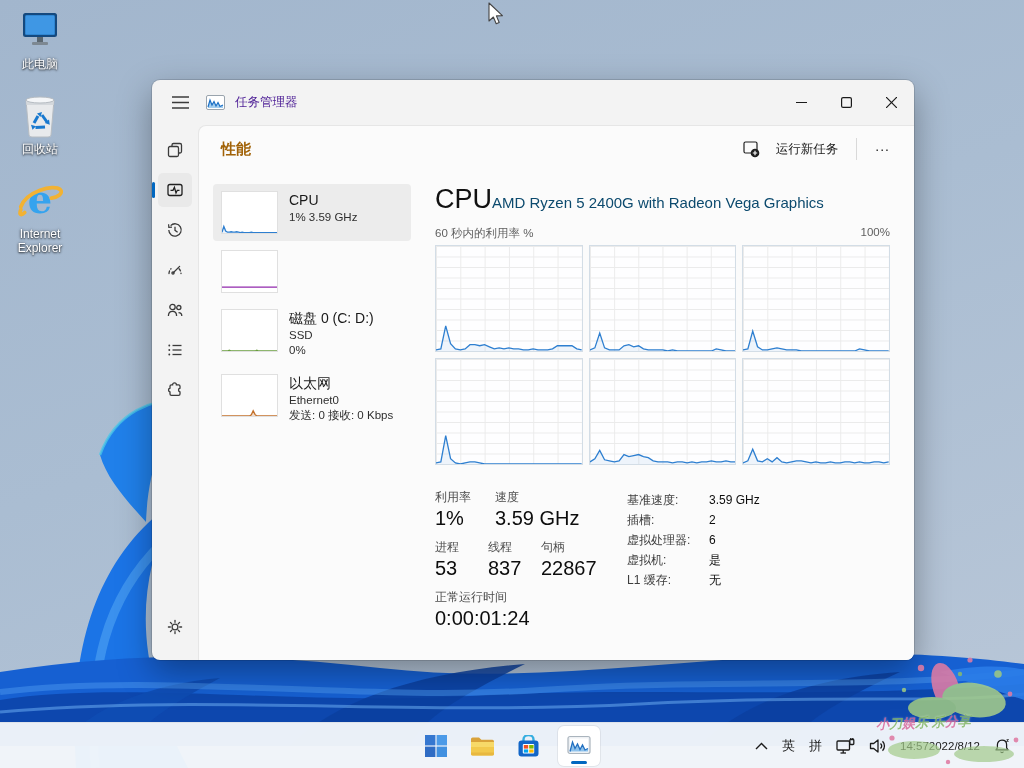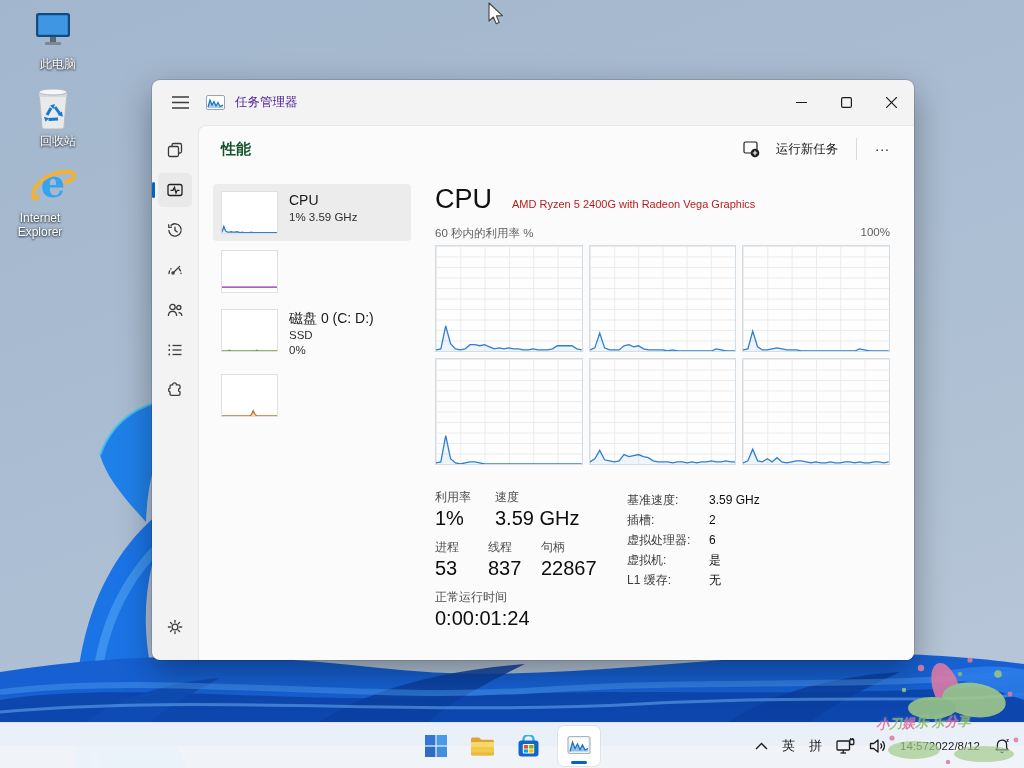--- a/index.html
+++ b/index.html
@@ -10,21 +10,21 @@
     background:linear-gradient(160deg,#a2b6cd 0%,#aabdd2 45%,#b9c7d8 100%);
     color:#1a1a1a;
   }
   svg { display:block; }
 
   
   .wallpaper { position:absolute; inset:0; z-index:0; }
 
   
   .desktop-icons { position:absolute; left:4px; top:8px; z-index:2; width:72px; }
-  .dicon { width:72px; display:flex; flex-direction:column; align-items:flex-end; margin-bottom:14px; cursor:default; }
+  .dicon { width:72px; display:flex; flex-direction:column; align-items:center; margin-bottom:22px; cursor:default; }
   .dicon .dart { width:46px; height:46px; display:flex; align-items:center; justify-content:center; }
   .dicon .dlabel {
     margin-top:3px; font-size:12px; line-height:14px; color:#fff; text-align:center;
     text-shadow:0 1px 2px rgba(0,0,0,.75), 0 0 3px rgba(0,0,0,.5);
   }
 
   
   .watermark { position:absolute; right:0; bottom:0; width:150px; height:118px; z-index:6; pointer-events:none; }
   .wm-text { position:absolute; left:2px; top:64px; font-size:13px; font-weight:bold; font-style:italic; white-space:nowrap; transform:rotate(-2deg); opacity:.85; }
 
@@ -44,41 +44,41 @@
   .sb-item { position:relative; width:34px; height:34px; margin-bottom:6px; display:flex; align-items:center; justify-content:center; border-radius:5px; }
   .sb-item.selected { background:#e9e9e9; }
   .sb-item.selected::before { content:""; position:absolute; left:-6px; top:9px; width:3px; height:16px; border-radius:2px; background:#0067c0; }
   .sb-settings { position:absolute; bottom:10px; left:6px; }
   .content {
     position:absolute; left:46px; top:45px; right:0; bottom:0;
     background:#fbfbfb; border-top-left-radius:8px;
     border-top:1px solid #e6e6e6; border-left:1px solid #e6e6e6;
   }
   .content-header { height:46px; display:flex; align-items:center; padding:0 14px 0 22px; }
-  .page-title { font-size:15px; font-weight:bold; color:#14532d; }
+  .page-title { font-size:15px; font-weight:bold; color:#a16207; }
   .hdr-spacer { flex:1; }
   .run-task-btn { display:flex; align-items:center; gap:16px; font-size:12.5px; color:#1b1b1b; padding:6px 10px; border-radius:4px; }
   .hdr-divider { width:1px; height:22px; background:#d9d9d9; margin:0 8px; }
   .more-btn { font-size:14px; letter-spacing:1px; padding:2px 10px 8px; color:#1b1b1b; border-radius:4px; }
   .content-body { display:flex; padding:12px 24px 0 14px; gap:24px; }
 
   
   .perf-list { width:198px; flex:none; }
   .pl-item { display:flex; gap:11px; padding:7px 8px; border-radius:4px; margin-bottom:2px; }
   .pl-item.selected { background:#ececec; }
   .pl-chart { width:57px; height:43px; flex:none; background:#fff; border:1px solid #e0e0e0; position:relative; overflow:hidden; }
   .pl-chart svg { position:absolute; inset:0; width:100%; height:100%; }
   .pl-name { font-size:14px; color:#191919; line-height:19px; }
   .pl-sub { font-size:11.5px; color:#2e2e2e; line-height:15px; }
 
   
   .detail { flex:1; min-width:0; }
   .cpu-head { display:flex; align-items:baseline; }
   .cpu-title { font-size:27px; color:#111; font-weight:400; }
-  .cpu-subtitle { font-size:11px; color:#b91c1c; margin-left:20px; }
+  .cpu-subtitle { font-size:15px; color:#0c4a6e; }
   .axis-row { display:flex; justify-content:space-between; font-size:11.5px; color:#5f5f5f; margin-top:11px; }
   .chart-grid { display:grid; grid-template-columns:repeat(3,1fr); gap:6px; margin-top:4px; }
   .big-chart {
     height:107px; position:relative; overflow:hidden;
     background-color:#fefeff; border:1px solid #d3dde6;
     background-image:
       linear-gradient(to right, #ebebeb 1px, transparent 1px),
       linear-gradient(to bottom, #ebebeb 1px, transparent 1px);
     background-size:16.66% 100%, 100% 10%;
   }
@@ -351,20 +351,25 @@
             <div class="pl-sub">0%</div>
           </div>
         </div>
         <div class="pl-item">
           <div class="pl-chart">
               <svg viewBox="0 0 100 100" preserveAspectRatio="none">
                 <polygon points="0,100 0.00,100.00 3.33,100.00 6.67,100.00 10.00,100.00 13.33,100.00 16.67,100.00 20.00,100.00 23.33,100.00 26.67,100.00 30.00,100.00 33.33,100.00 36.67,100.00 40.00,100.00 43.33,100.00 46.67,100.00 50.00,100.00 53.33,97.00 56.67,87.00 60.00,96.00 63.33,100.00 66.67,100.00 70.00,100.00 73.33,100.00 76.67,100.00 80.00,100.00 83.33,100.00 86.67,100.00 90.00,100.00 93.33,100.00 96.67,100.00 100.00,100.00 100,100" fill="rgba(195,112,42,0.25)"></polygon>
                 <polyline points="0.00,100.00 3.33,100.00 6.67,100.00 10.00,100.00 13.33,100.00 16.67,100.00 20.00,100.00 23.33,100.00 26.67,100.00 30.00,100.00 33.33,100.00 36.67,100.00 40.00,100.00 43.33,100.00 46.67,100.00 50.00,100.00 53.33,97.00 56.67,87.00 60.00,96.00 63.33,100.00 66.67,100.00 70.00,100.00 73.33,100.00 76.67,100.00 80.00,100.00 83.33,100.00 86.67,100.00 90.00,100.00 93.33,100.00 96.67,100.00 100.00,100.00" fill="none" stroke="#c3702a" stroke-width="1.3" vector-effect="non-scaling-stroke"></polyline>
               </svg>
             </div>
+          <div>
+            <div class="pl-name">以太网</div>
+            <div class="pl-sub">Ethernet0</div>
+            <div class="pl-sub">发送: 0 接收: 0 Kbps</div>
+          </div>
         </div>
       </div>
 
       <div class="detail">
         <div class="cpu-head">
           <div class="cpu-title">CPU</div>
           <div class="cpu-subtitle">AMD Ryzen 5 2400G with Radeon Vega Graphics</div>
         </div>
         <div class="axis-row">
           <span>60 秒内的利用率 %</span>

